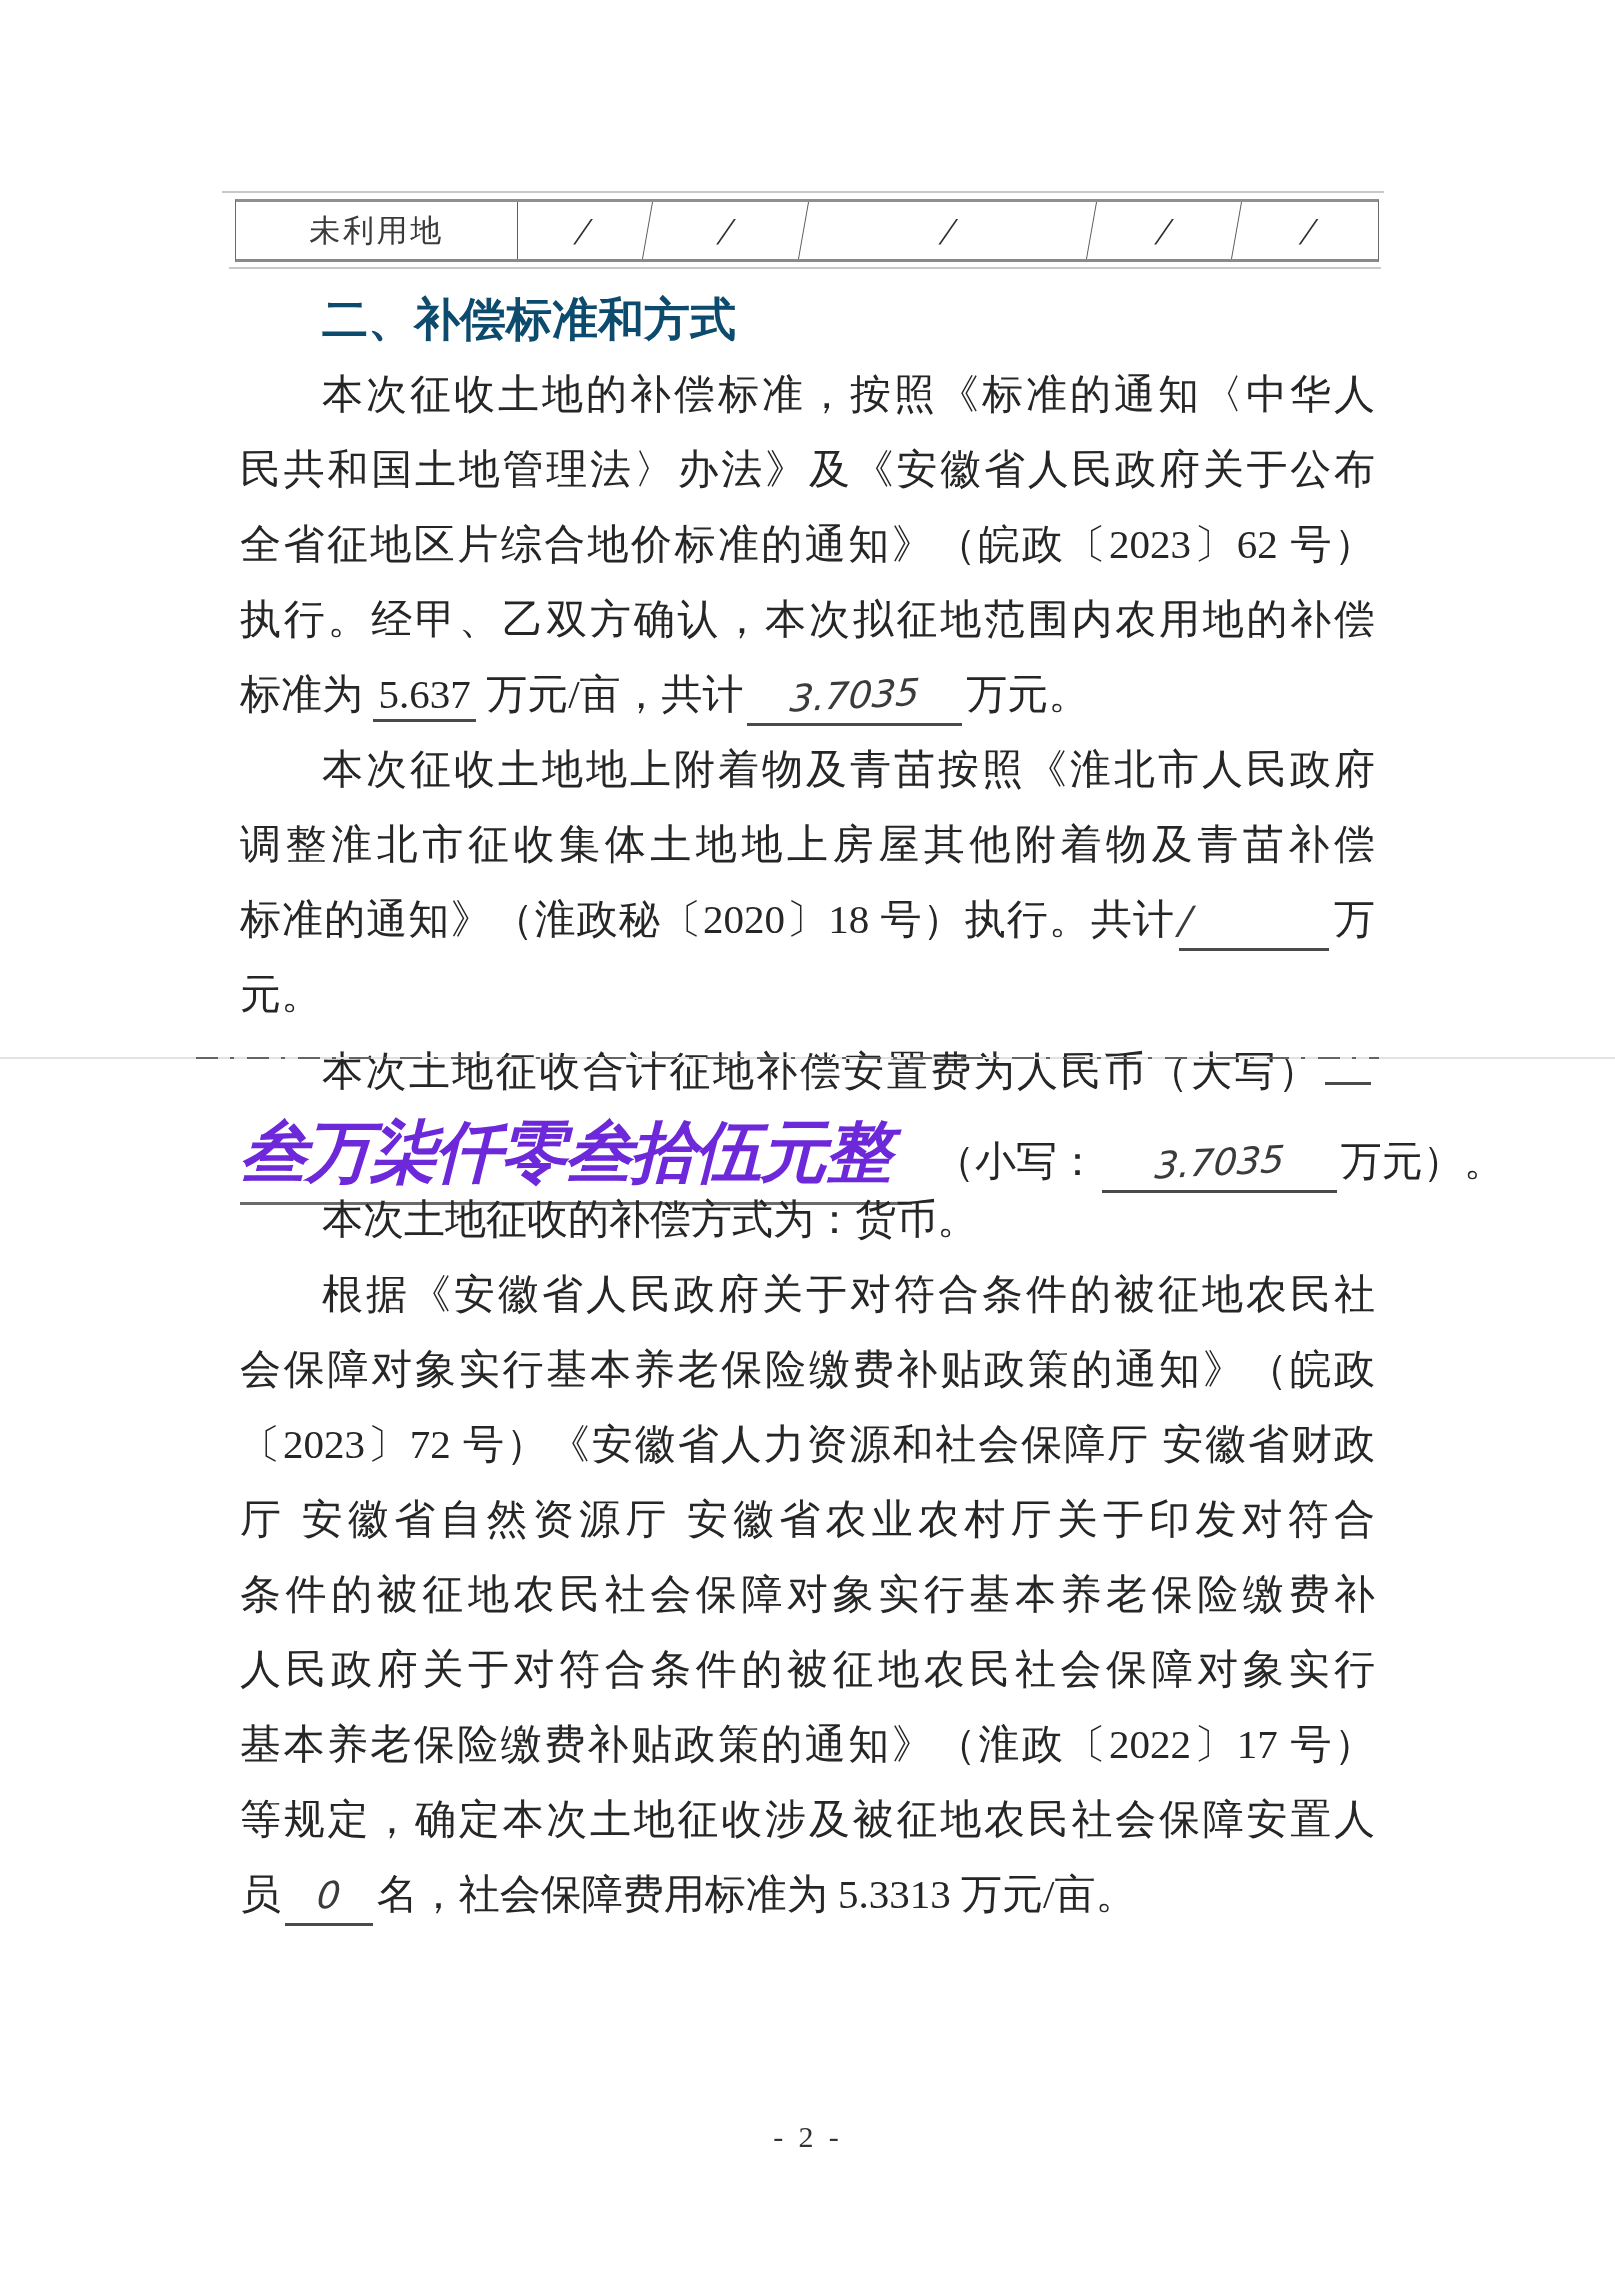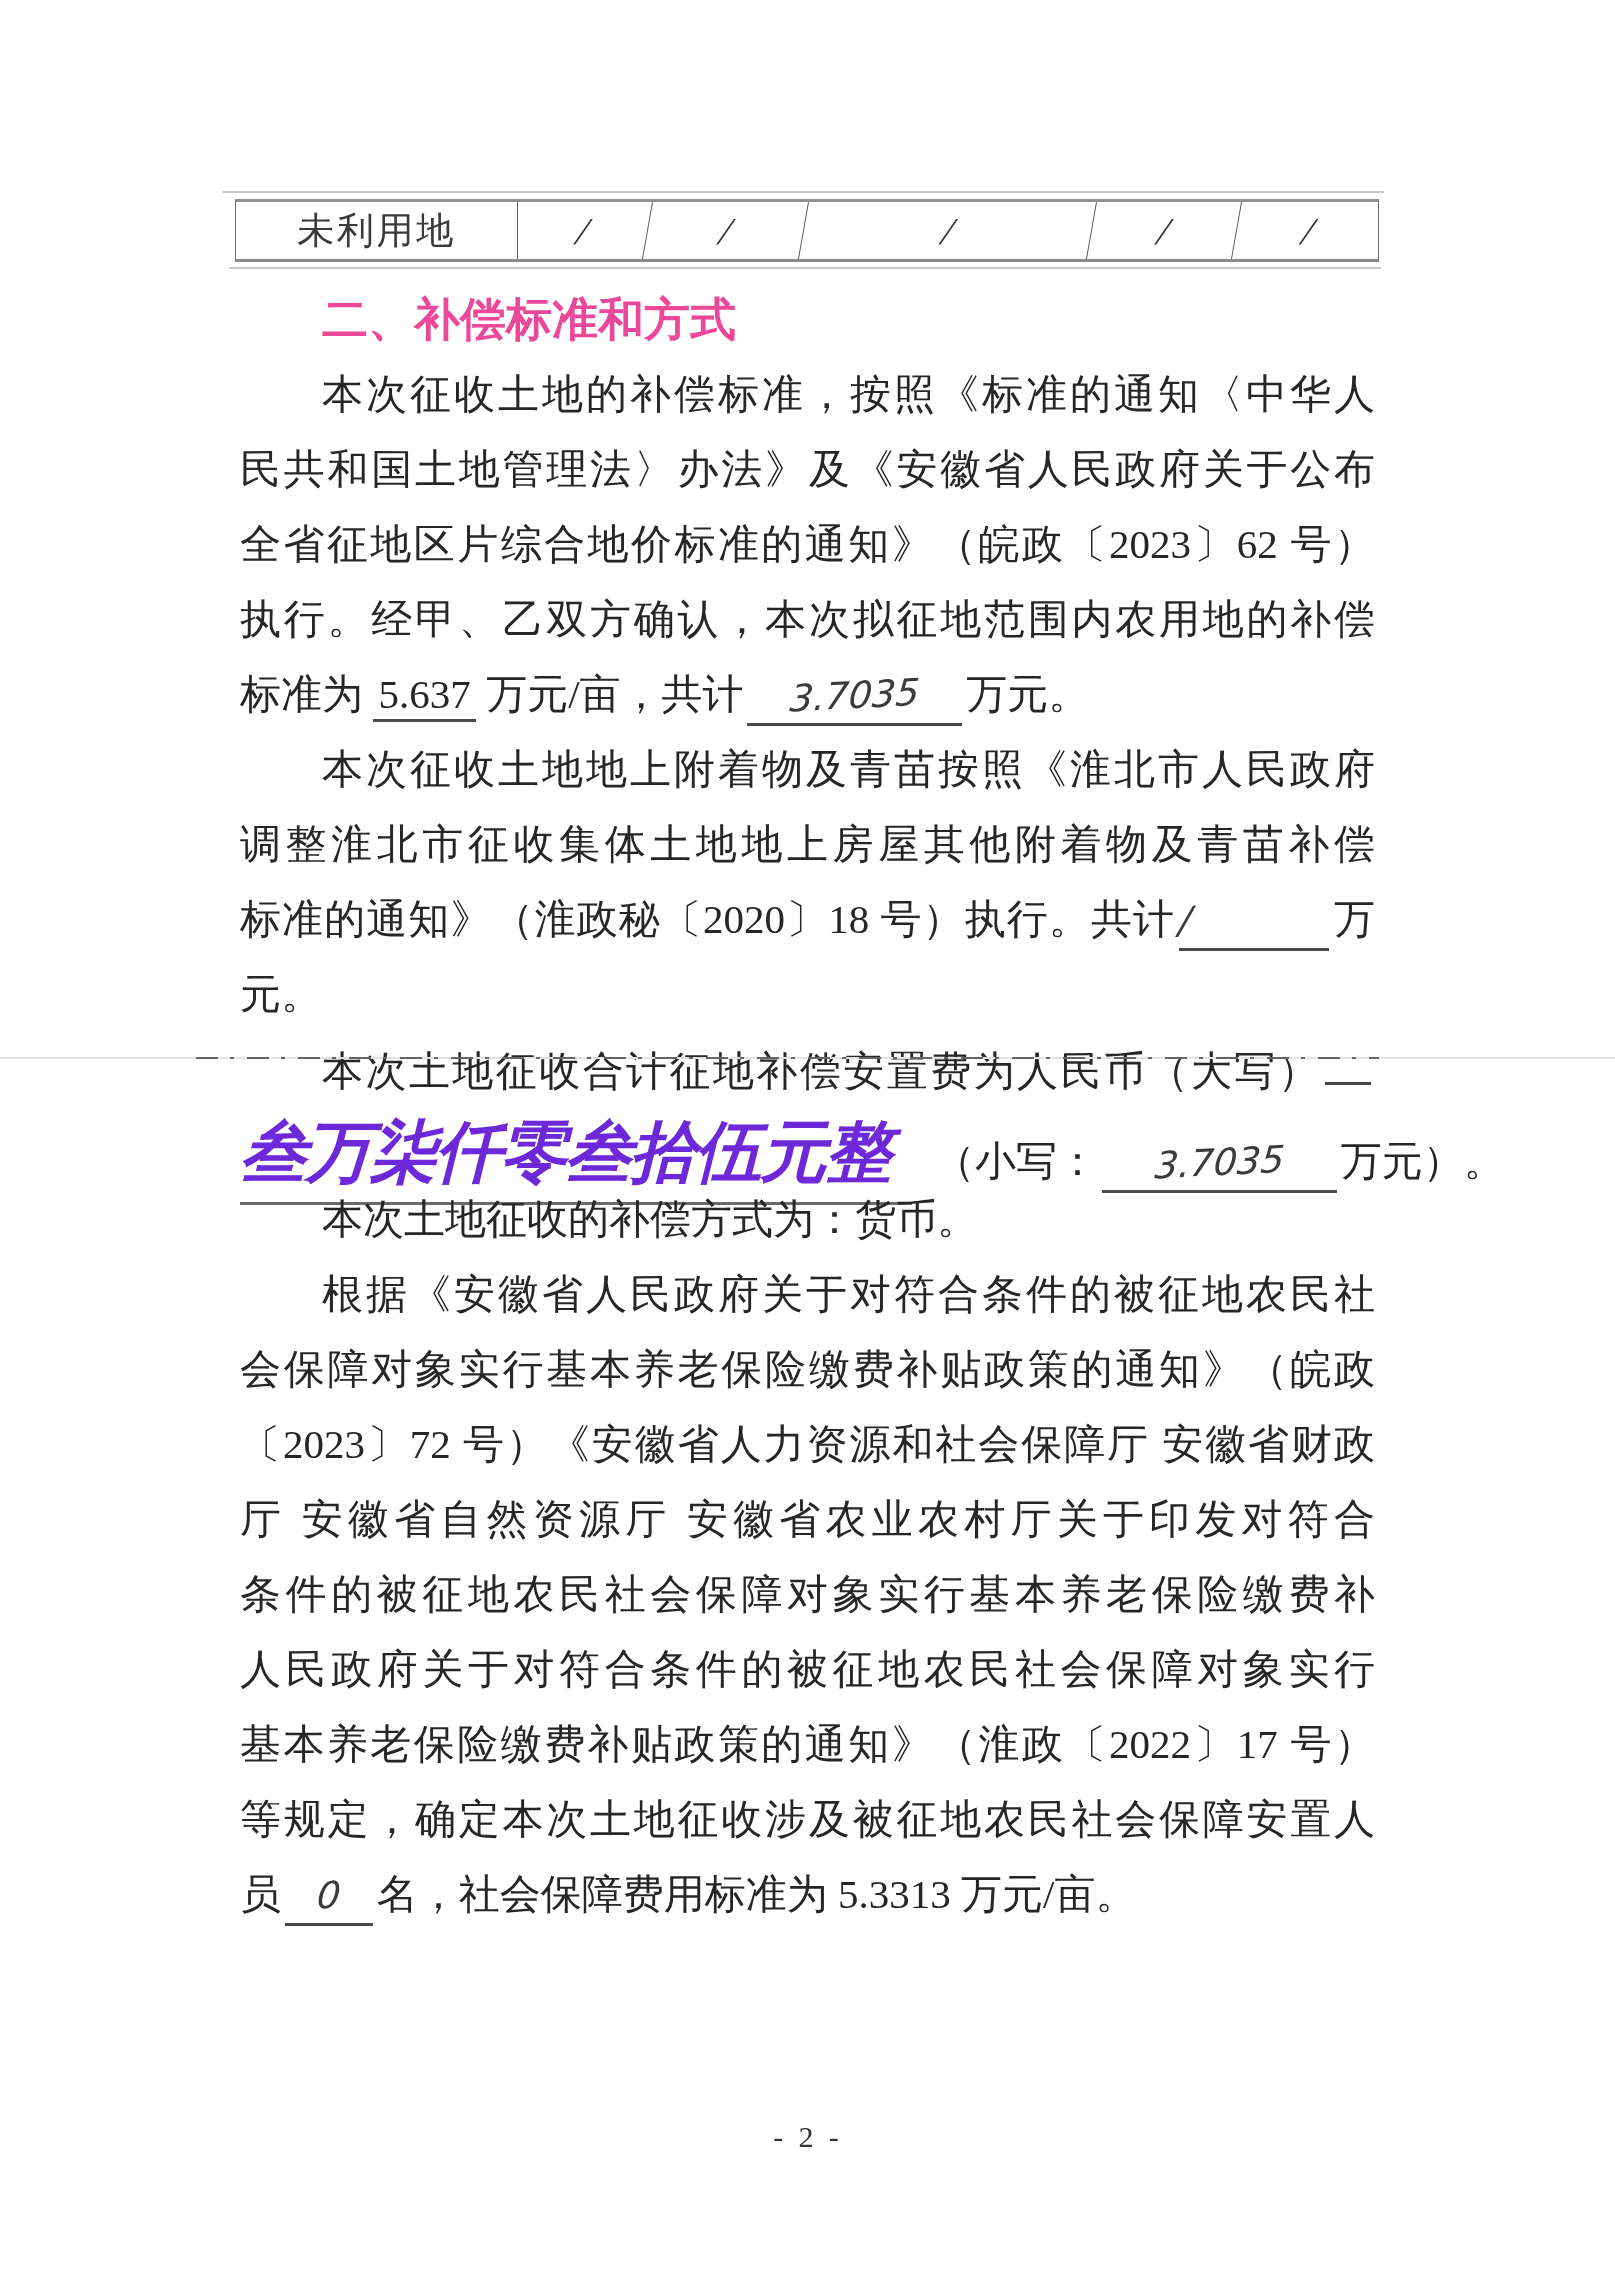--- a/index.html
+++ b/index.html
@@ -20,38 +20,38 @@
     position:absolute;top:199px;left:235px;width:1144px;height:63px;
     box-sizing:border-box;display:flex;
     border-left:1.3px solid #6a6a6a;border-right:1.3px solid #6a6a6a;
     border-top:3.3px solid #8f8f8f;border-bottom:3.3px solid #8a8a8a;
     background:#fff;
   }
   .cell{
     box-sizing:border-box;flex:0 0 auto;
     border-right:1.3px solid #5e5e5e;
     display:flex;align-items:center;justify-content:center;
-    font-size:37px;color:#3a3a3a;letter-spacing:2.6px;
+    font-size:31px;color:#3a3a3a;letter-spacing:2.6px;
   }
   .cell:nth-child(1){width:24.7%;}
   .cell:nth-child(2){width:11.4%;}
   .cell:nth-child(3){width:13.7%;}
   .cell:nth-child(4){width:25.1%;}
   .cell:nth-child(5){width:12.8%;}
   .cell:nth-child(6){width:12.3%;border-right:none;}
   .cell.slash{font-size:38px;font-style:italic;letter-spacing:0;transform:skewX(-10deg);color:#2f2f2f;}
 
   
   .doc-body{position:absolute;left:240px;top:282px;width:1135px;}
   .line{position:relative;height:75px;line-height:75px;font-size:41px;white-space:nowrap;}
   .line.just{text-align:justify;text-align-last:justify;text-justify:inter-character;white-space:normal;}
   .line.indent{text-indent:82px;}
   .line.heading{
     font-family:"Liberation Sans","DejaVu Sans",sans-serif;
-    font-weight:700;font-size:46px;color:#ec4899;text-indent:82px;
+    font-weight:700;font-size:46px;color:#0c4a6e;text-indent:82px;
   }
   .uval{display:inline-block;line-height:normal;border-bottom:3.3px solid #4a4a4a;padding:0 5.2px 1.3px;}
   .blank{
     display:inline-block;vertical-align:baseline;
     border-bottom:3.3px solid #4a4a4a;
     height:50px;line-height:42px;text-align:center;margin:0 3.9px;
   }
   .hand{
     display:inline-block;
     font-family:"DejaVu Sans",sans-serif;font-style:italic;

